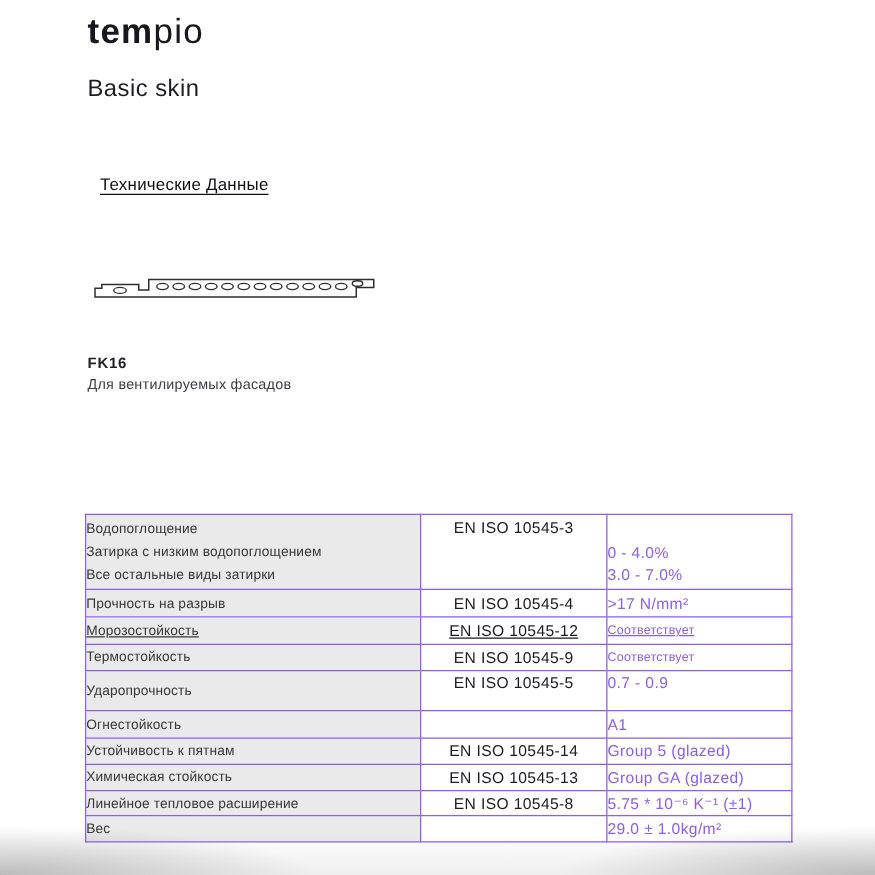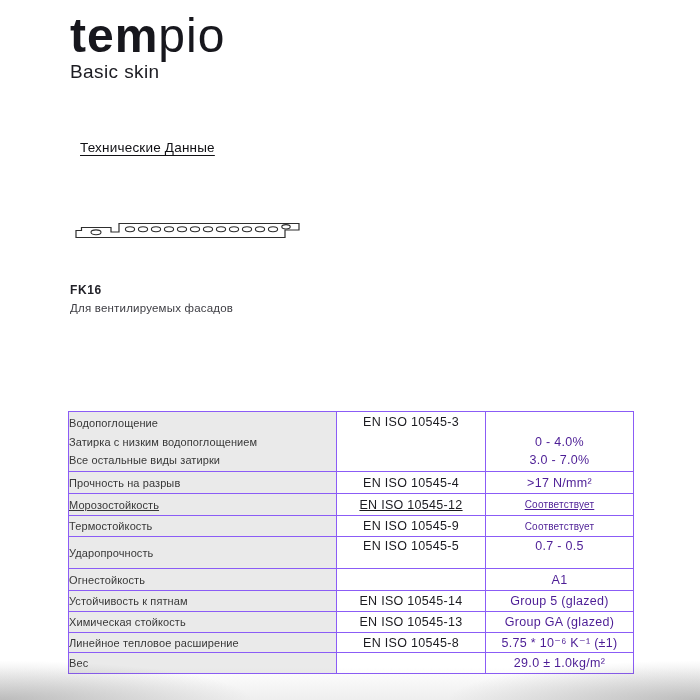--- a/index.html
+++ b/index.html
@@ -3,21 +3,21 @@
 <meta charset="utf-8">
 <style>
   html,body{margin:0;padding:0;}
   body{
     width:700px;height:700px;position:relative;overflow:hidden;
     background:#ffffff;
     font-family:"Liberation Sans","DejaVu Sans",sans-serif;
     color:#1c1c22;
   }
   
-  .logo{position:absolute;left:70px;top:10px;font-size:48px;line-height:1.1;letter-spacing:1px;color:#17171d;}
+  .logo{position:absolute;left:70px;top:10px;font-size:28px;line-height:1.1;letter-spacing:1px;color:#17171d;}
   .logo .bold{font-weight:800;}
   .logo .light{font-weight:400;}
   .subtitle{position:absolute;left:70px;top:61px;font-size:19px;letter-spacing:.4px;color:#1c1c22;}
   
   .tech-link{position:absolute;left:80px;top:140px;font-size:13.5px;color:#101014;
     text-decoration:underline;text-underline-offset:3px;letter-spacing:.2px;cursor:pointer;}
   
   .drawing{position:absolute;left:75px;top:217px;width:226px;height:28px;}
   
   .code{position:absolute;left:70px;top:283px;font-size:12px;font-weight:600;letter-spacing:.6px;color:#222229;}
@@ -30,21 +30,21 @@
   table.specs td{
     border:1px solid #8b5cf6;
     padding:0;vertical-align:middle;
     overflow:hidden;
   }
   td.label{
     width:267px;background:#eaeaea;color:#383838;
     font-size:11px;padding-left:13px;letter-spacing:.1px;
   }
   td.standard{width:148px;text-align:center;font-size:12.5px;font-weight:500;color:#1b1b20;letter-spacing:.3px;}
-  td.value{width:147px;text-align:center;font-size:12.5px;color:#4c1d95;letter-spacing:.3px;}
+  td.value{width:147px;font-size:12.5px;color:#8b5cf6;letter-spacing:.3px;}
   td.value.small{font-size:10px;letter-spacing:.2px;}
   
   tr.r0 td{height:56px;}
   tr.r1 td{height:21px;}
   tr.r2 td{height:21px;text-decoration:underline;}
   tr.r3 td{height:20px;}
   tr.r4 td{height:29px;}
   tr.r5 td{height:21px;}
   tr.r6 td{height:20px;}
   tr.r7 td{height:20px;}
@@ -127,21 +127,21 @@
         <td class="value small">Соответствует</td>
       </tr>
       <tr class="r3">
         <td class="label">Термостойкость</td>
         <td class="standard">EN ISO 10545-9</td>
         <td class="value small">Соответствует</td>
       </tr>
       <tr class="r4">
         <td class="label">Ударопрочность</td>
         <td class="standard">EN ISO 10545-5</td>
-        <td class="value">0.7 - 0.5</td>
+        <td class="value">0.7 - 0.9</td>
       </tr>
       <tr class="r5">
         <td class="label">Огнестойкость</td>
         <td class="standard"></td>
         <td class="value">A1</td>
       </tr>
       <tr class="r6">
         <td class="label">Устойчивость к пятнам</td>
         <td class="standard">EN ISO 10545-14</td>
         <td class="value">Group 5 (glazed)</td>

